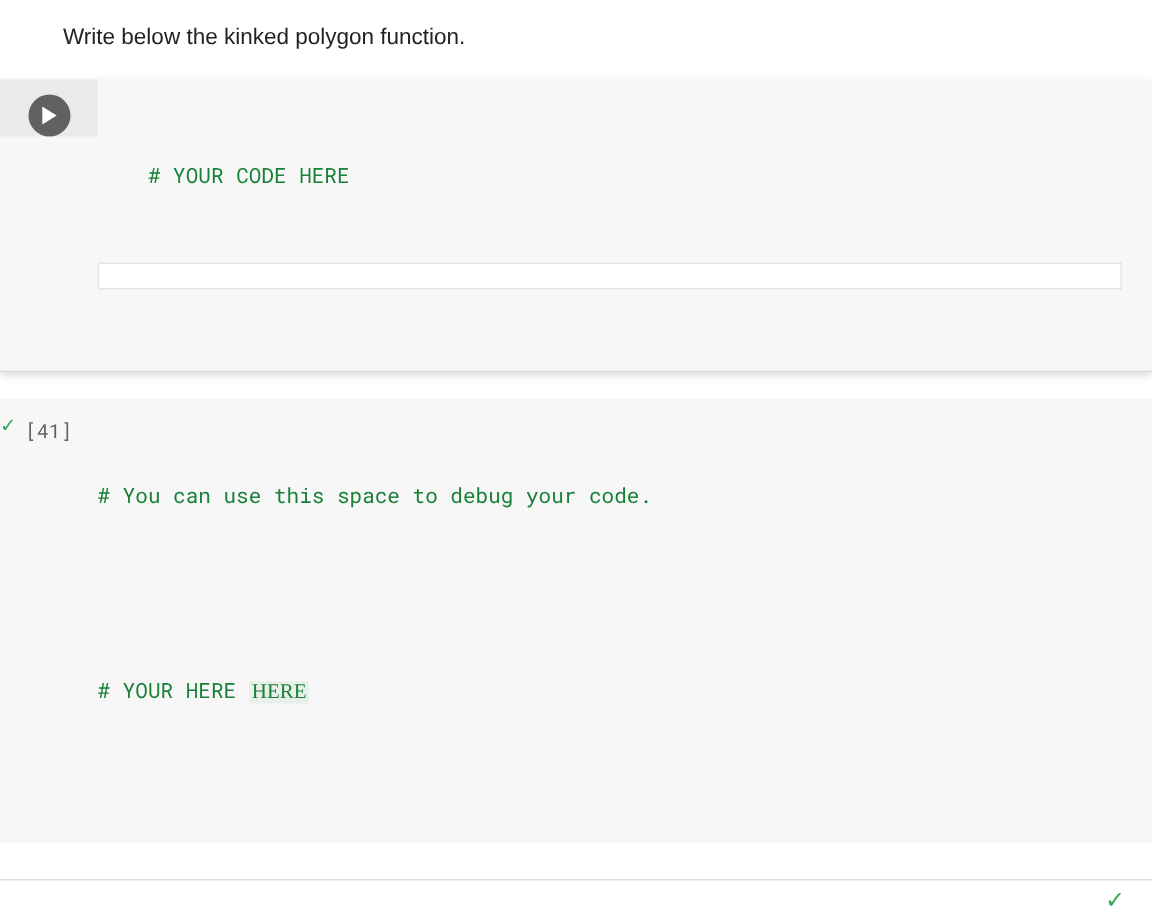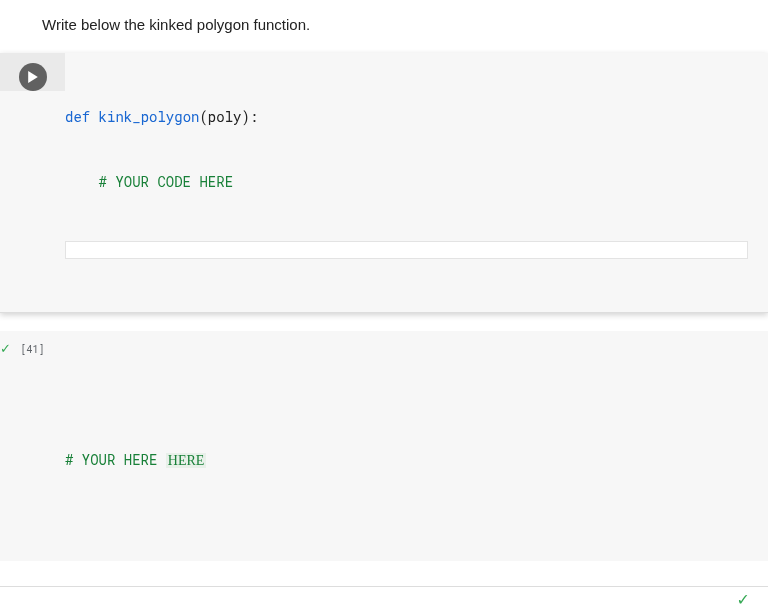--- a/index.html
+++ b/index.html
@@ -37,21 +37,21 @@
     align-items: flex-start;
     padding-top: 12px;
     flex-shrink: 0;
     position: relative;
   }
   .gutter-left-dark {
     background: #eaeaea;
   }
   .gutter-text {
     font-family: "Roboto Mono", Consolas, monospace;
-    font-size: 10px;
+    font-size: 13px;
     color: #5f6368;
   }
   .gutter-check {
     position: absolute;
     left: 0px;
     top: 10px;
     color: #34a853;
     font-size: 13px;
   }
   .run-btn {
@@ -124,32 +124,32 @@
 
 <div class="cell shadowed cell-wrap">
   <div class="gutter gutter-left-dark">
     <div class="run-btn">
       <svg width="12" height="12" viewBox="0 0 10 10">
           <path d="M1 0 L9 5 L1 10 Z" fill="#fff"></path>
         </svg>
     </div>
   </div>
   <div class="code-area">
-    <span class="line"><span class="kw">def</span><span class="fn"> kink_polygon</span><span class="paren">(poly):</span></span>
     <span class="line"><span>    </span><span class="comment"># YOUR CODE HERE</span></span>
     <div class="blank-input"></div>
   </div>
 </div>
 
 <div class="cell cell-41" style="margin-top:18px;">
   <div class="gutter">
     <span class="gutter-check">✓</span>
     <span class="gutter-text">[41]</span>
   </div>
   <div class="code-area">
+    <span class="line"><span class="comment"># You can use this space to debug your code.</span></span>
     <span class="line">&nbsp;</span>
     <span class="line"><span class="comment"># YOUR HERE </span><span class="comment here-box">HERE</span></span>
   </div>
 </div>
 
 <div class="bottom-bar">
   <span class="check">✓</span>
 </div>
 
 </body></html>

